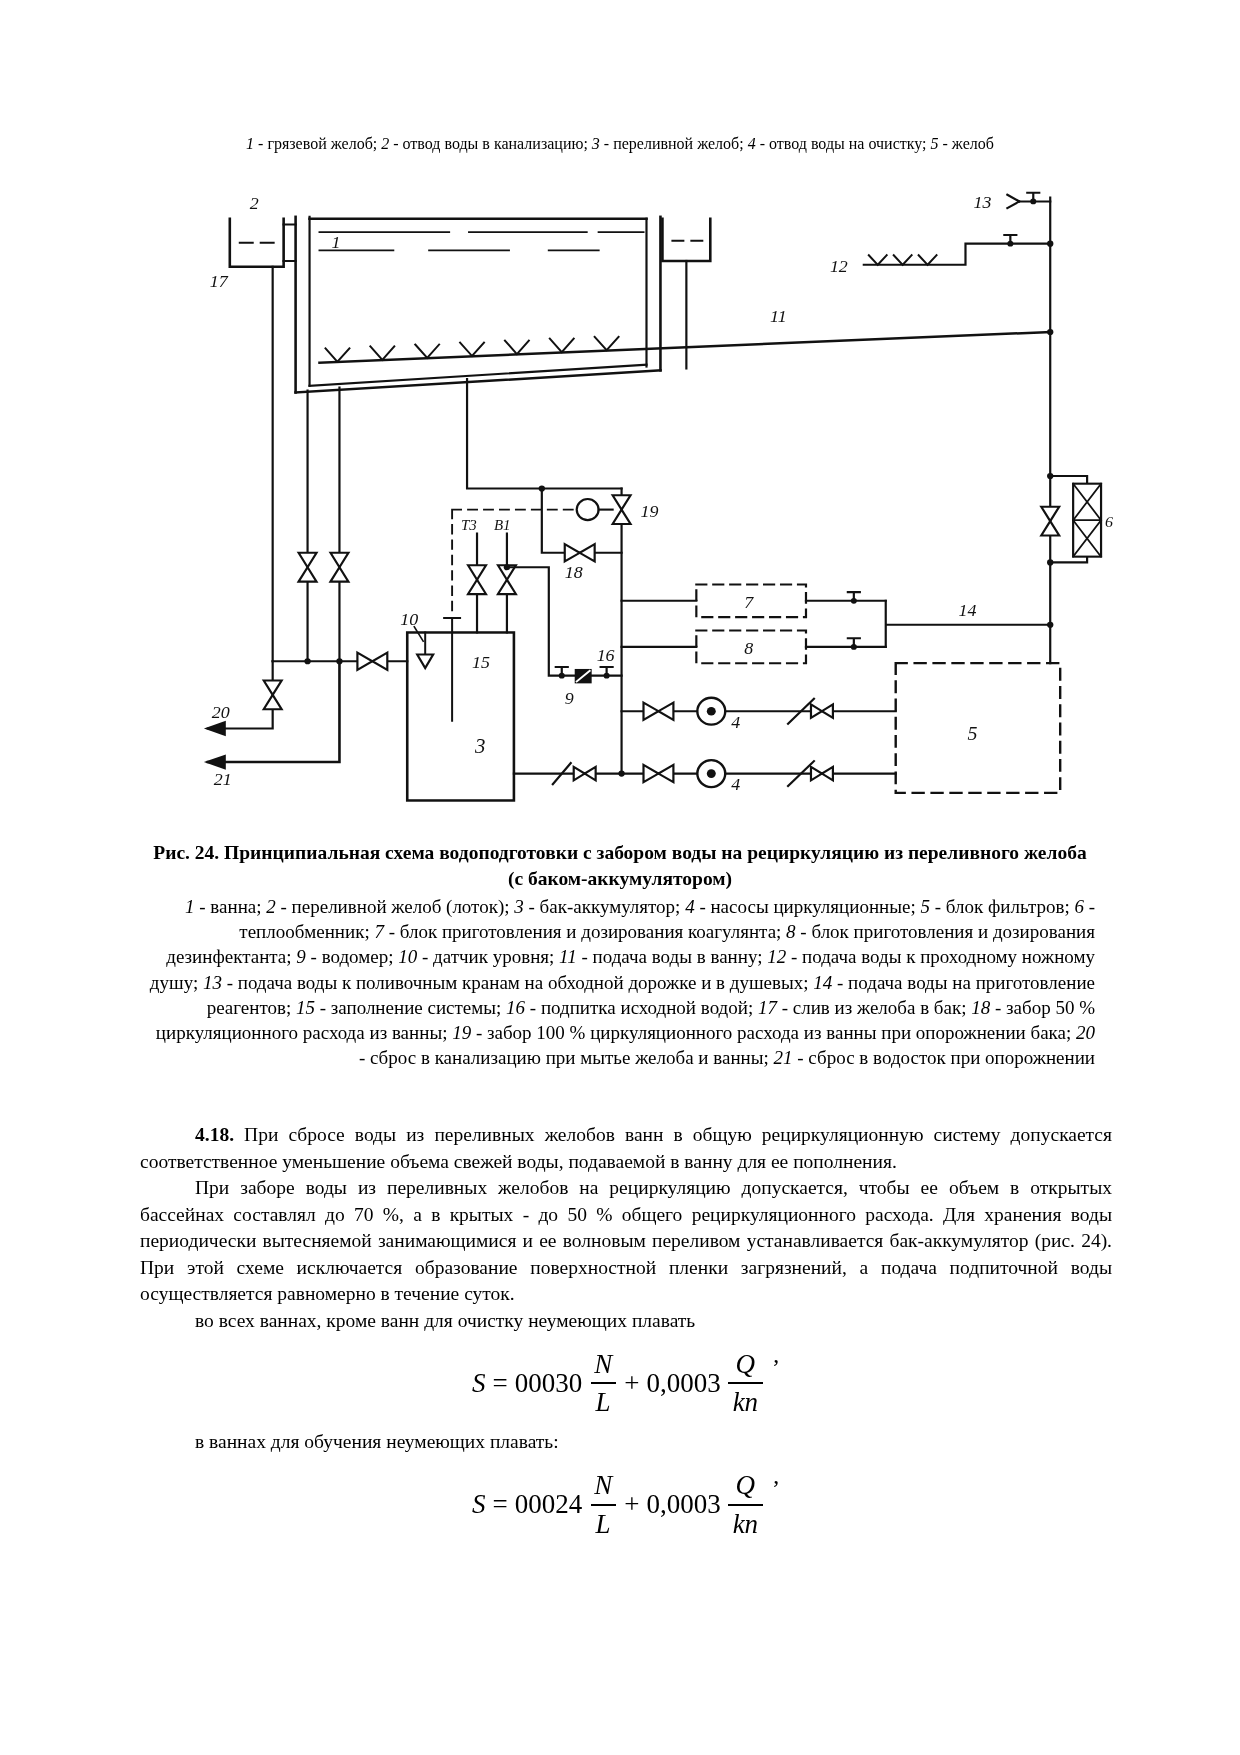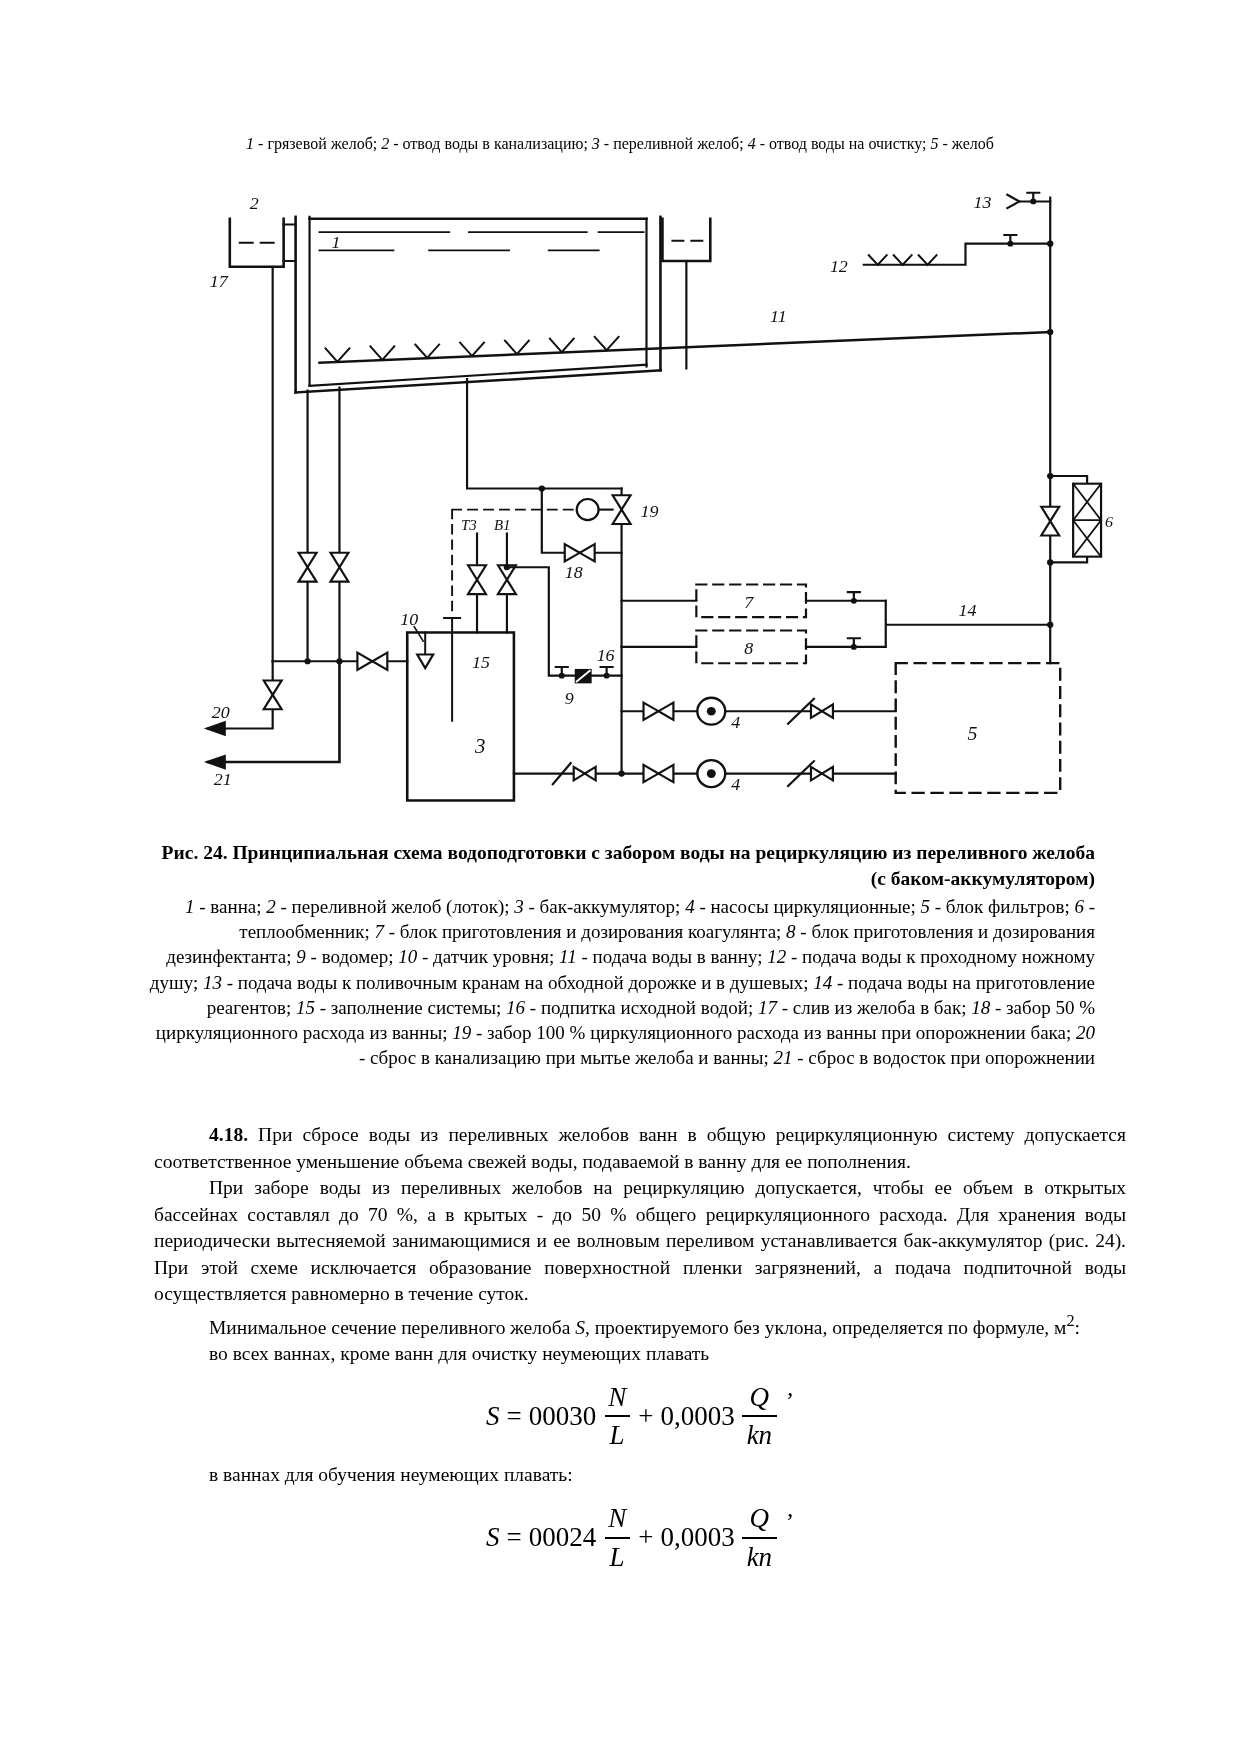--- a/index.html
+++ b/index.html
@@ -3,25 +3,25 @@
 <meta charset="utf-8">
 <style>
   html,body{margin:0;padding:0;background:#ffffff;}
   .page{position:relative;width:1240px;height:1755px;background:#fff;overflow:hidden;
         font-family:"Liberation Serif",serif;color:#000;}
   .it{font-style:italic;}
   .bd{font-weight:bold;}
   .top-caption{position:absolute;top:131px;left:183px;width:874px;text-align:center;
         font-size:16px;line-height:25px;}
   .diagram-wrap{position:absolute;top:188px;left:168px;width:952px;height:624px;}
-  .fig-caption{position:absolute;top:840px;left:145px;width:950px;text-align:right;
+  .fig-caption{position:absolute;top:840px;left:145px;width:950px;text-align:center;
         font-weight:bold;font-size:19.5px;line-height:26px;}
   .legend{position:absolute;top:894px;left:145px;width:950px;text-align:right;
         font-size:19px;line-height:25.2px;}
-  .body-text{position:absolute;top:1122px;left:154px;width:972px;font-size:19.5px;
+  .body-text{position:absolute;top:1122px;left:140px;width:972px;font-size:19.5px;
         line-height:26.5px;text-align:justify;}
   .body-text p{margin:0;text-indent:55px;}
   .case-line{margin:0;text-indent:55px;text-align:left;}
   .formula{display:flex;justify-content:center;align-items:center;font-size:27px;
         font-style:normal;margin:16px 0 12px;gap:7px;}
   .frac{display:inline-flex;flex-direction:column;align-items:center;line-height:1.05;}
   .frac .num{padding:0 5px 4px;}
   .frac .den{border-top:2px solid #000;padding:4px 5px 0;}
   .prime{position:relative;top:-16px;font-size:24px;margin-left:2px;}
   svg text{font-family:"Liberation Serif",serif;font-style:italic;fill:#111;}
@@ -247,21 +247,20 @@
     </svg>
   </div>
 
   <div class="fig-caption">Рис. 24. Принципиальная схема водоподготовки с забором воды на рециркуляцию из переливного желоба (с баком-аккумулятором)</div>
 
   <div class="legend"><span class="it">1</span><span> - ванна; </span><span class="it">2</span><span> - переливной желоб (лоток); </span><span class="it">3</span><span> - бак-аккумулятор; </span><span class="it">4</span><span> - насосы циркуляционные; </span><span class="it">5</span><span> - блок фильтров; </span><span class="it">6</span><span> - теплообменник; </span><span class="it">7</span><span> - блок приготовления и дозирования коагулянта; </span><span class="it">8</span><span> - блок приготовления и дозирования дезинфектанта; </span><span class="it">9</span><span> - водомер; </span><span class="it">10</span><span> - датчик уровня; </span><span class="it">11</span><span> - подача воды в ванну; </span><span class="it">12</span><span> - подача воды к проходному ножному душу; </span><span class="it">13</span><span> - подача воды к поливочным кранам на обходной дорожке и в душевых; </span><span class="it">14</span><span> - подача воды на приготовление реагентов; </span><span class="it">15</span><span> - заполнение системы; </span><span class="it">16</span><span> - подпитка исходной водой; </span><span class="it">17</span><span> - слив из желоба в бак; </span><span class="it">18</span><span> - забор 50 % циркуляционного расхода из ванны; </span><span class="it">19</span><span> - забор 100 % циркуляционного расхода из ванны при опорожнении бака; </span><span class="it">20</span><span> - сброс в канализацию при мытье желоба и ванны; </span><span class="it">21</span><span> - сброс в водосток при опорожнении</span></div>
 
   <div class="body-text">
     <p><span class="bd">4.18.</span><span> При сбросе воды из переливных желобов ванн в общую рециркуляционную систему допускается соответственное уменьшение объема свежей воды, подаваемой в ванну для ее пополнения.</span></p>
     <p><span>При заборе воды из переливных желобов на рециркуляцию допускается, чтобы ее объем в открытых бассейнах составлял до 70 %, а в крытых - до 50 % общего рециркуляционного расхода. Для хранения воды периодически вытесняемой занимающимися и ее волновым переливом устанавливается бак-аккумулятор (рис. 24). При этой схеме исключается образование поверхностной пленки загрязнений, а подача подпиточной воды осуществляется равномерно в течение суток.</span></p>
-    <p><span>Минимальное сечение переливного желоба </span><span class="it">S</span><span>, проектируемого без уклона, определяется по формуле, м</span><sup>2</sup><span>:</span></p>
     <p class="case-line">во всех ваннах, кроме ванн для очистку неумеющих плавать</p>
 
     <div class="formula">
       <span class="it">S</span>
       <span>=</span>
       <span>00030</span>
       <span class="frac">
         <span class="num it">N</span>
         <span class="den it">L</span>
       </span>

